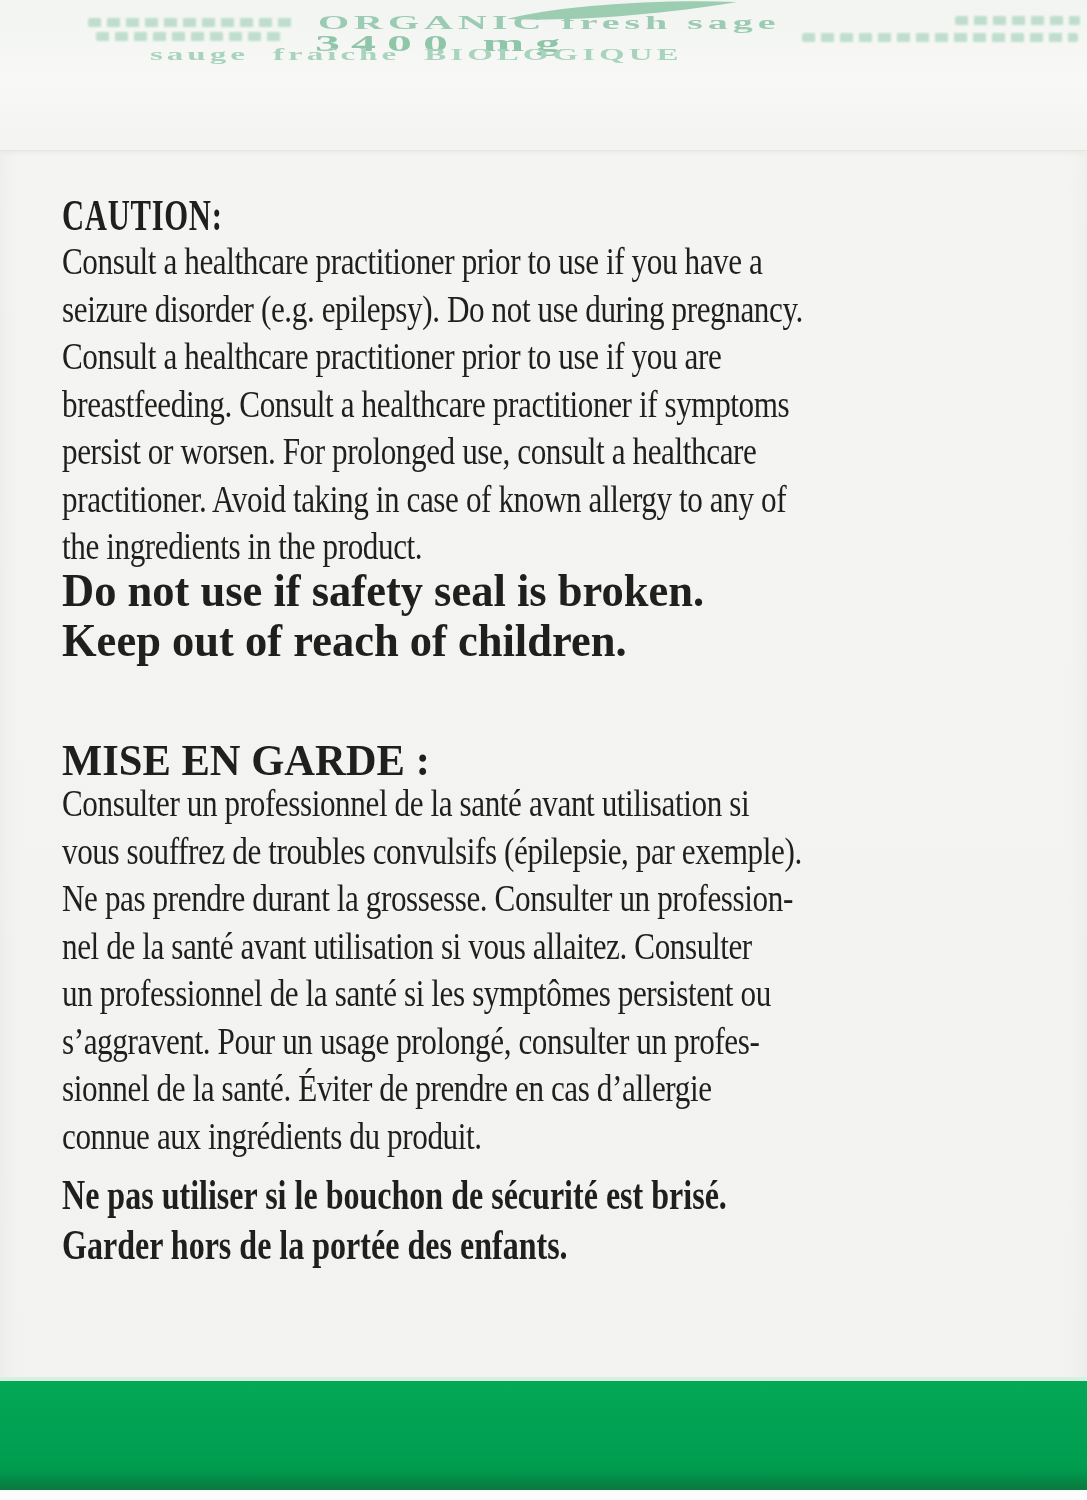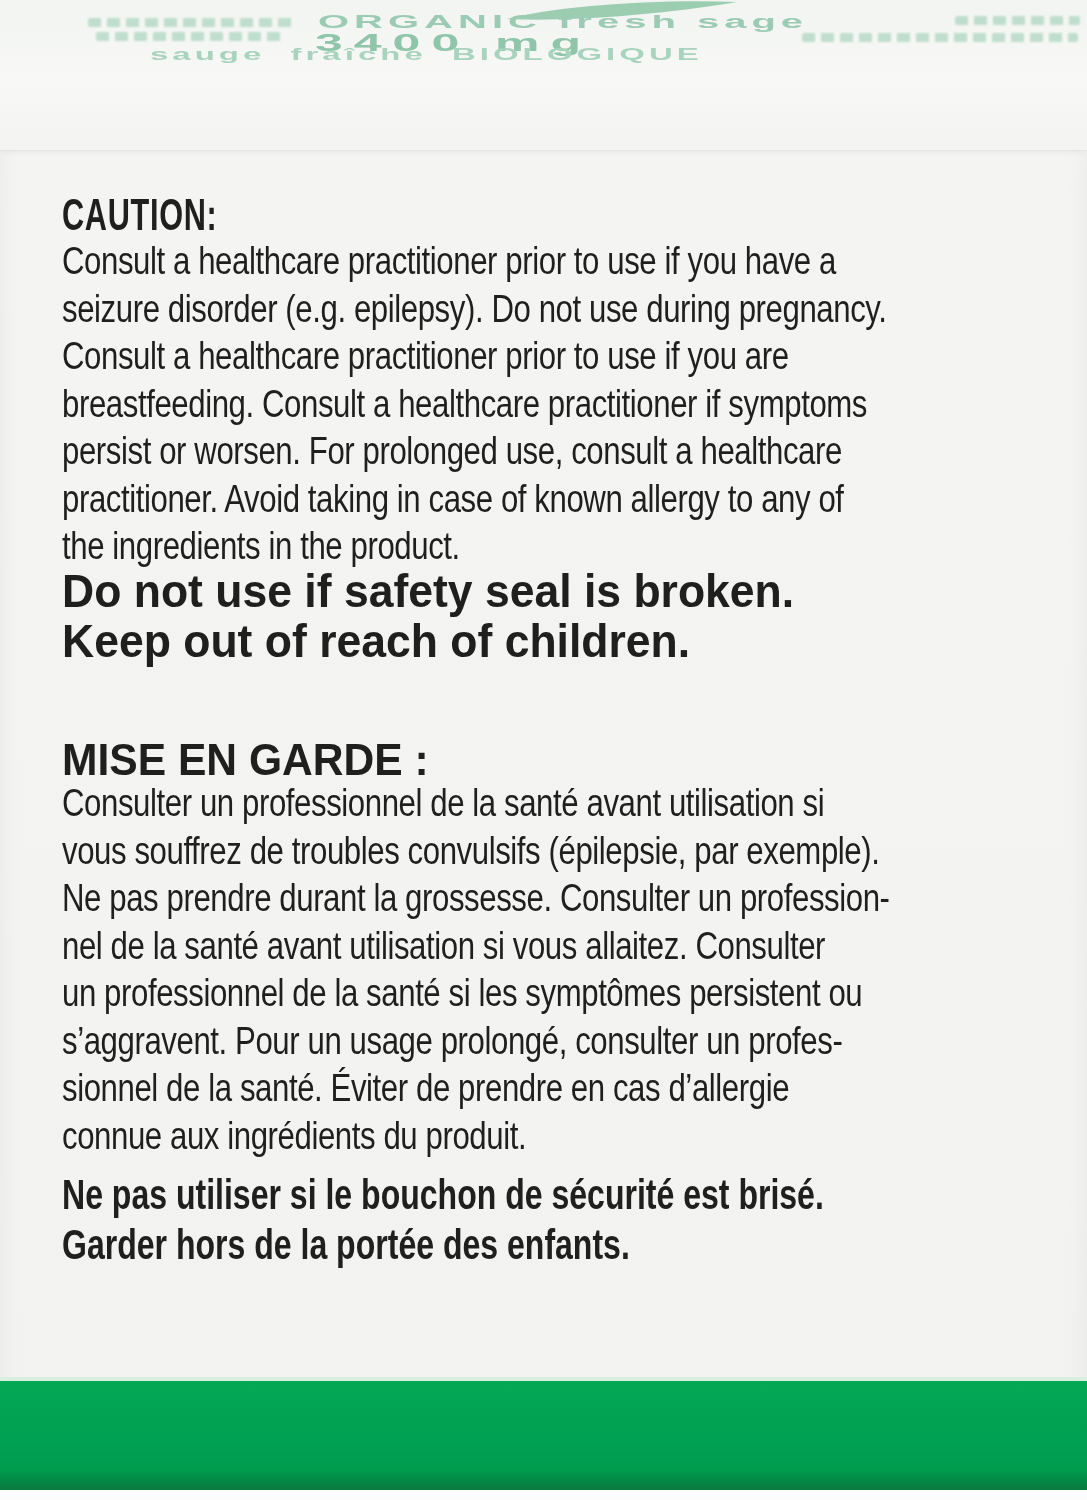--- a/index.html
+++ b/index.html
@@ -6,20 +6,21 @@
   body{
     width:1087px;height:1500px;
     background:#ffffff;
     font-family:"Liberation Sans", sans-serif;
     position:relative;
   }
   .box{
     position:absolute;inset:0;overflow:hidden;
     background:linear-gradient(180deg,#f8f8f6 0%,#f4f5f3 12%,#f3f4f2 60%,#f2f3f1 100%);
     box-shadow:inset 0 0 24px rgba(0,0,0,0.05);
+    font-family:Liberation Serif, serif;
   }
   
   .flap{
     position:absolute;left:0;top:0;width:1087px;height:150px;
     background:linear-gradient(180deg,#f2f4f1 0%,#f8f9f7 55%,#f3f4f2 100%);
     border-bottom:1px solid #e5e6e2;
     box-shadow:0 4px 7px -3px rgba(0,0,0,0.06);
   }
   .flap-row{
     position:absolute;transform:scaleY(0.48);transform-origin:0 0;

